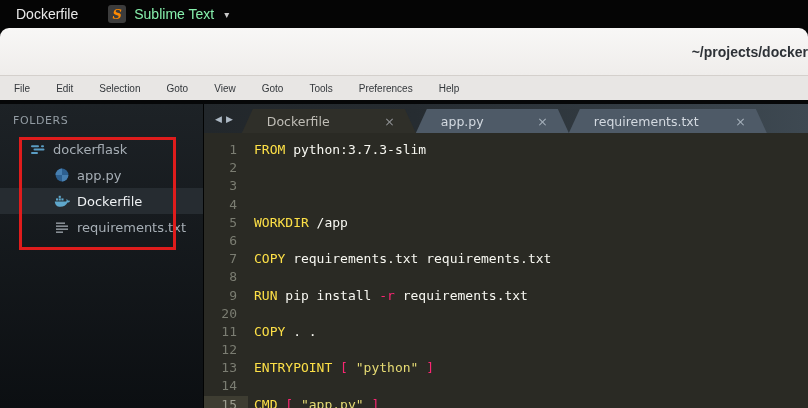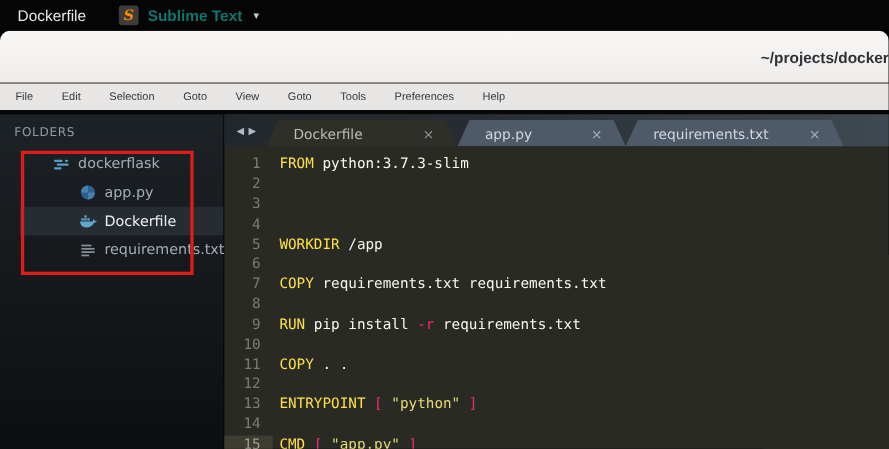--- a/index.html
+++ b/index.html
@@ -8,21 +8,21 @@
 
   
   .topbar { height: 28px; background: #050505; display: flex; align-items: center;
             color: #e9e9e9; font-size: 14px; }
   .activities { margin-left: 12px; padding: 2px 4px; }
   .app-launcher { display: flex; align-items: center; gap: 8px; margin-left: 26px; }
   .app-icon { width: 18px; height: 18px; background: #3c3c3c; border-radius: 3px;
               display: flex; align-items: center; justify-content: center;
               color: #ff8a00; font-weight: bold; font-size: 13px;
               font-family: "DejaVu Serif", serif; font-style: italic; }
-  .app-name { font-weight: bold; color: #0f766e; }
+  .app-name { font-weight: normal; color: #86efac; }
   .caret-down { color: #c9c9c9; font-size: 10px; margin-left: 2px; }
 
   
   .titlebar { height: 48px; background: linear-gradient(#f8f7f6, #efedeb);
               border-bottom: 1px solid #d4d0cc; border-radius: 9px 9px 0 0;
               display: flex; align-items: center; justify-content: flex-end; }
   .title-text { font-size: 14px; font-weight: bold; color: #2e3237; white-space: nowrap; }
 
   
   .menubar { height: 24px; background: #e8e6e4; display: flex; align-items: flex-end;
@@ -33,21 +33,21 @@
 
   
   .main { display: flex; height: 318px; }
 
   
   .sidebar { width: 203px; flex: none; position: relative;
              background: linear-gradient(#1d2226, #0b0e11);
              font-family: "DejaVu Sans", sans-serif; font-size: 13px; }
   .sidebar-header { margin: 10px 0 0 13px; font-size: 11px; letter-spacing: .6px;
                     color: #939ca3; }
-  .tree { margin-top: 9px; padding-left: 18px; }
+  .tree { margin-top: 9px; }
   .tree-row { height: 26px; display: flex; align-items: center; color: #a6aeb5; }
   .tree-row.lvl0 { padding-left: 29px; }
   .tree-row.lvl1 { padding-left: 53px; }
   .tree-row.selected { background: #262c31; color: #eef1f3; }
   .tree-icon { display: inline-flex; width: 17px; justify-content: center;
                margin-right: 7px; flex: none; }
   .annotation-rect { position: absolute; left: 19px; top: 33px; width: 157px; height: 113px;
                      border: 3px solid #df1c1c; z-index: 5; pointer-events: none; }
   .v-divider { width: 1px; flex: none; background: #020303; }
 
@@ -220,21 +220,21 @@
         </div>
         <div class="code-line">
           <span class="ln">8</span>
           <span class="lc"></span>
         </div>
         <div class="code-line">
           <span class="ln">9</span>
           <span class="lc"><span class="tok kw">RUN</span><span class="tok pl"> pip install </span><span class="tok op">-r</span><span class="tok pl"> requirements.txt</span></span>
         </div>
         <div class="code-line">
-          <span class="ln">10</span>
+          <span class="ln">20</span>
           <span class="lc"></span>
         </div>
         <div class="code-line">
           <span class="ln">11</span>
           <span class="lc"><span class="tok kw">COPY</span><span class="tok pl"> . .</span></span>
         </div>
         <div class="code-line">
           <span class="ln">12</span>
           <span class="lc"></span>
         </div>

